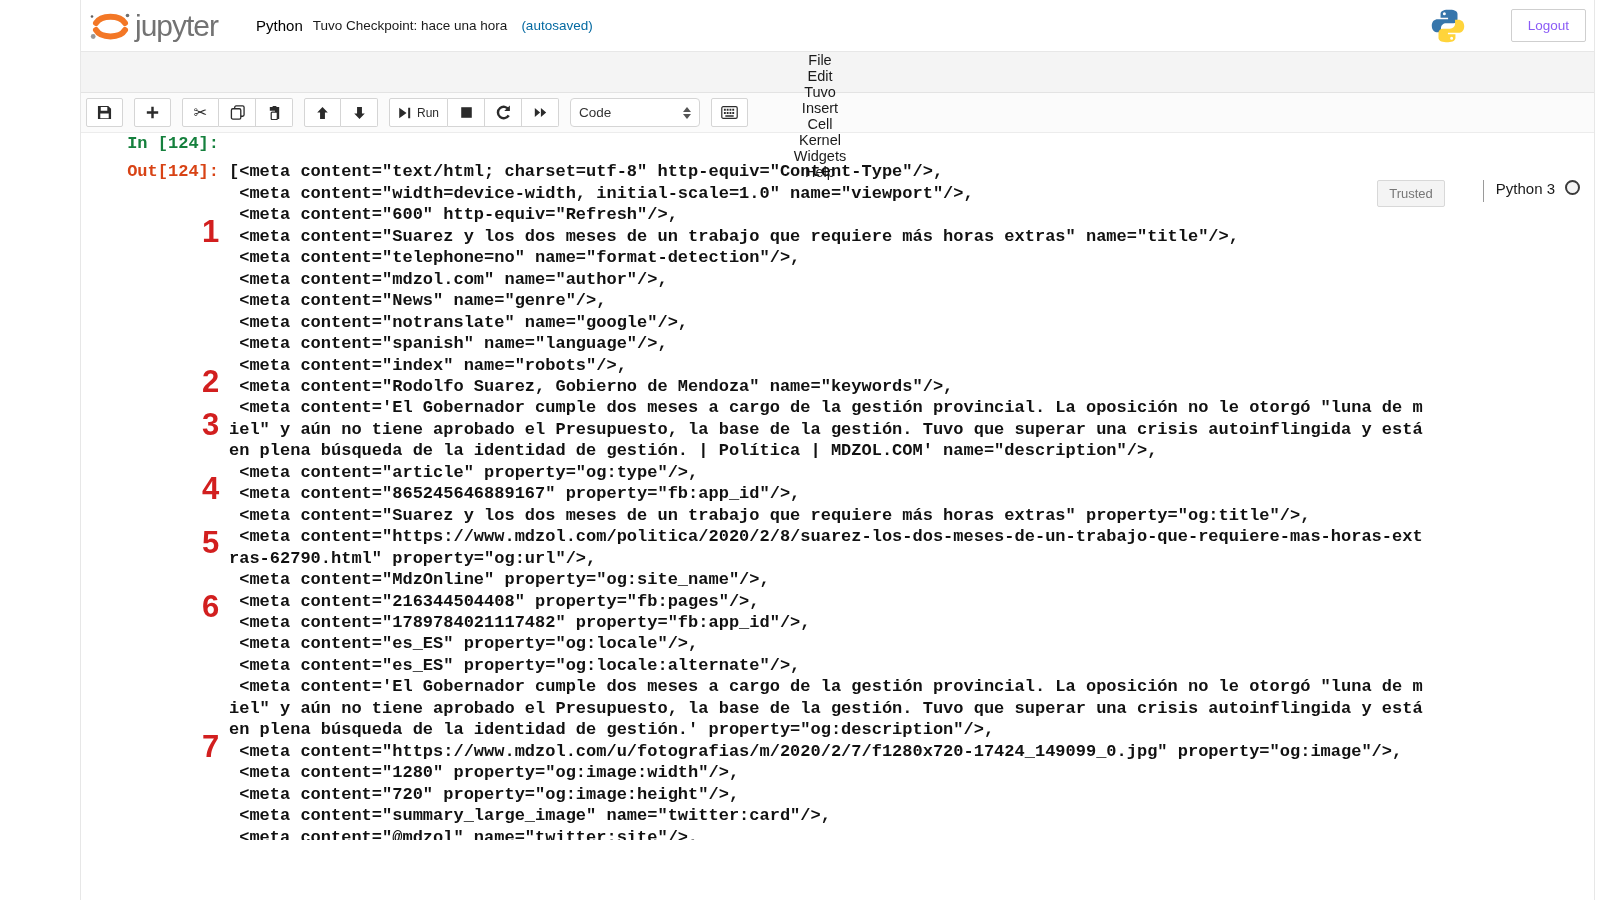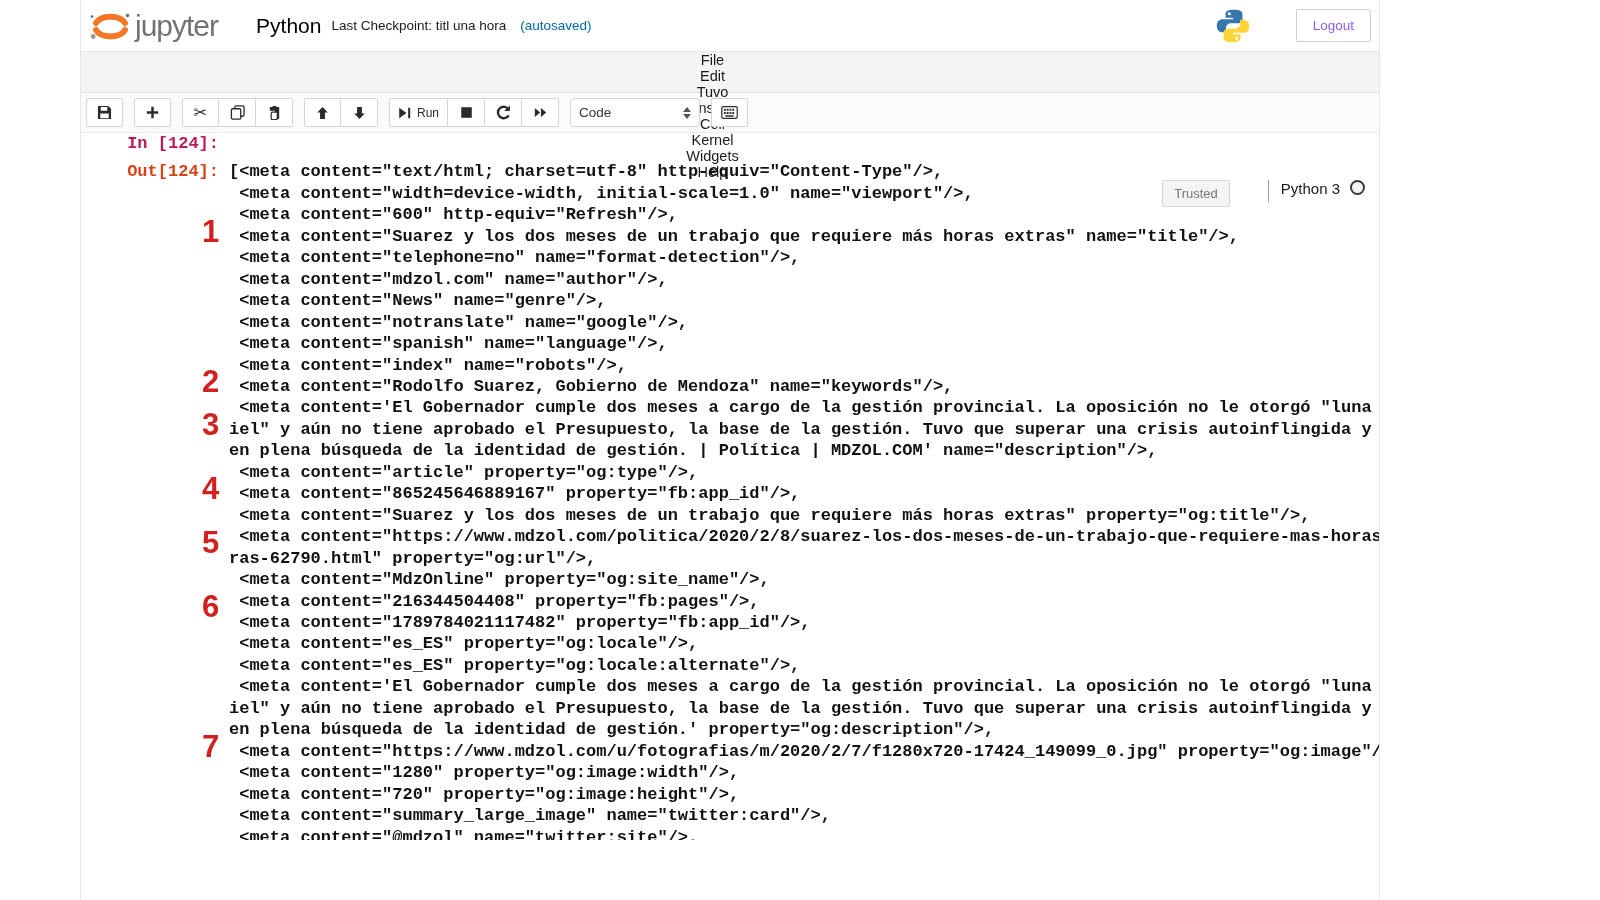--- a/index.html
+++ b/index.html
@@ -1,27 +1,27 @@
 <!DOCTYPE html>
 <html><head>
 <meta charset="utf-8">
 <style>
   * { margin:0; padding:0; box-sizing:border-box; }
   html,body { width:1600px; height:900px; overflow:hidden; background:#fff;
               font-family:"Liberation Sans", sans-serif; }
-  .app { position:absolute; left:80px; top:0; width:1300px; height:900px;
+  .app { position:absolute; left:80px; top:0; width:1515px; height:900px;
          border-left:1px solid #e7e7e7; border-right:1px solid #e7e7e7; background:#fff; }
 
   
   .header { height:52px; display:flex; align-items:center; padding:0 8px 0 6px;
             border-bottom:1px solid #e7e7e7; background:#fff; }
   .logo { display:flex; align-items:flex-end; cursor:pointer; }
   .logo-word { font-size:30px; color:#737373; letter-spacing:-1px; margin-left:2px;
                font-family:"Liberation Sans", sans-serif; }
-  .nbtitle { font-size:21px; color:#000; margin-left:38px; }
+  .nbtitle { font-size:15px; color:#000; margin-left:38px; }
   .checkpoint { font-size:13.5px; color:#1a1a1a; margin-left:10px; }
   .autosaved { font-size:13.5px; color:#0369a1; margin-left:14px; }
   .header-spacer { flex:1; }
   .pylogo { margin-right:24px; }
   .logout-btn { font-size:13.5px; color:#8b5cf6; background:#fff; border:1px solid #cfcfcf;
                 border-radius:2px; padding:8px 16px; cursor:pointer;margin-left:20px; }
 
   
   .menubar { height:41px; background:#f4f4f4; border-bottom:1px solid #e3e3e3;
              display:flex; align-items:center; padding:0 14px 0 20px;flex-direction:column; }
@@ -56,21 +56,21 @@
                 border-bottom:5px solid #555; margin-bottom:2px; }
   .updown .down { width:0; height:0; border-left:4px solid transparent; border-right:4px solid transparent;
                   border-top:5px solid #555; }
 
   
   .notebook { background:#fff; overflow:hidden; height:707px; }
   .row { display:flex; align-items:flex-start; position:relative; }
   .prompt { flex:0 0 138px; text-align:right;
             font-family:"Liberation Mono","DejaVu Sans Mono",monospace;
             font-size:17px; font-weight:bold; line-height:21.45px; white-space:pre; }
-  .in-prompt { color:#be185d; padding-top:5px; }
+  .in-prompt { color:#15803d; padding-top:5px; }
   .out-prompt { color:#d84315; }
   .input-row { margin-top:-5px; }
   .input-box { margin-left:10px; flex:1; margin-right:85px; height:35px;
                background:#f7f7f7; border:1px solid #cfcfcf; border-radius:2px;
                padding:4px 0 0 9px; cursor:text; }
   .code-text { font-family:"Liberation Mono","DejaVu Sans Mono",monospace;
                font-size:17px; font-weight:bold; color:#000; line-height:21.45px; }
   .output-row { margin-top:7px; }
   .output-pre { margin-left:10px; flex:1; margin-right:60px; white-space:pre;
                 font-family:"Liberation Mono","DejaVu Sans Mono",monospace;
@@ -89,21 +89,21 @@
       <svg width="46" height="34" viewBox="0 0 46 34">
         <path d="M9 14 C 14 5.5, 33 5.5, 38 14" fill="none" stroke="#f37726" stroke-width="6" stroke-linecap="round"></path>
         <path d="M9 21 C 14 29.5, 33 29.5, 38 21" fill="none" stroke="#f37726" stroke-width="6" stroke-linecap="round"></path>
         <circle cx="6.2" cy="27.5" r="2.4" fill="#989798"></circle>
         <circle cx="40.5" cy="6.5" r="1.8" fill="#6f7070"></circle>
         <circle cx="5" cy="7.5" r="1.3" fill="#615f5f"></circle>
       </svg>
       <span class="logo-word">jupyter</span>
     </div>
     <span class="nbtitle">Python</span>
-    <span class="checkpoint">Last Checkpoint: titl una hora</span>
+    <span class="checkpoint">Tuvo Checkpoint: hace una hora</span>
     <span class="autosaved">(autosaved)</span>
     <div class="header-spacer"></div>
     <svg class="pylogo" width="38" height="38" viewBox="0 0 48 48">
       <path fill="#3776ab" d="M23.8 3.5c-6.2 0-9.2 2.3-9.2 5.2v4.8h9.5v1.9H10.9c-3.9 0-7.4 2.7-7.4 8.3s3.5 8.3 7.4 8.3h4.2v-5.2c0-3.6 2.9-6.2 6.5-6.2h9.2c2.9 0 5.2-2.3 5.2-5.2v-6.7c0-2.9-3.2-5.2-9.4-5.2h-2.8zm-4.4 3.2a1.9 1.9 0 1 1 0 3.8 1.9 1.9 0 0 1 0-3.8z"></path>
       <path fill="#ffd43b" d="M24.2 44.5c6.2 0 9.2-2.3 9.2-5.2v-4.8h-9.5v-1.9h13.2c3.9 0 7.4-2.7 7.4-8.3s-3.5-8.3-7.4-8.3h-4.2v5.2c0 3.6-2.9 6.2-6.5 6.2h-9.2c-2.9 0-5.2 2.3-5.2 5.2v6.7c0 2.9 3.2 5.2 9.4 5.2h2.8zm4.4-3.2a1.9 1.9 0 1 1 0-3.8 1.9 1.9 0 0 1 0 3.8z"></path>
     </svg>
     <button class="logout-btn">Logout</button>
   </div>
 
   <div class="menubar">

